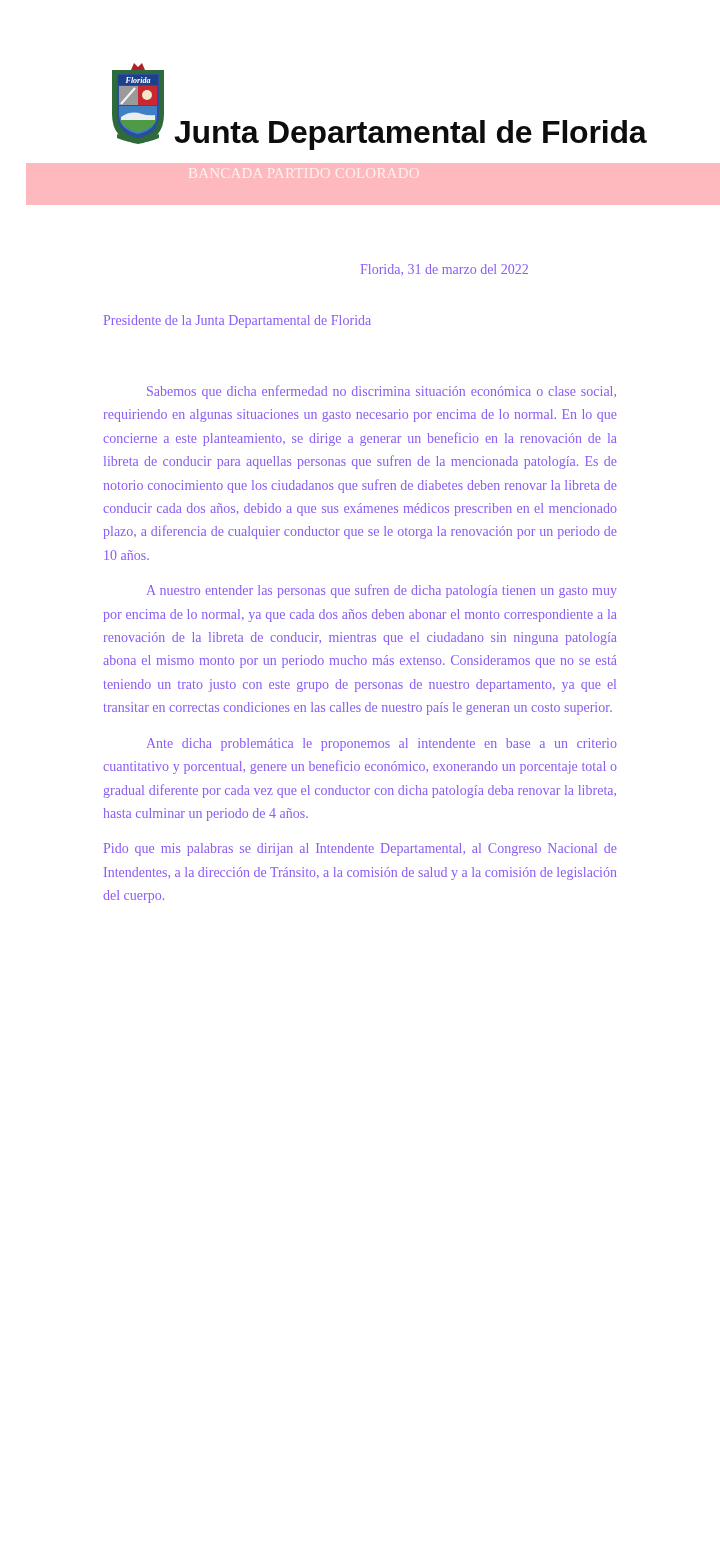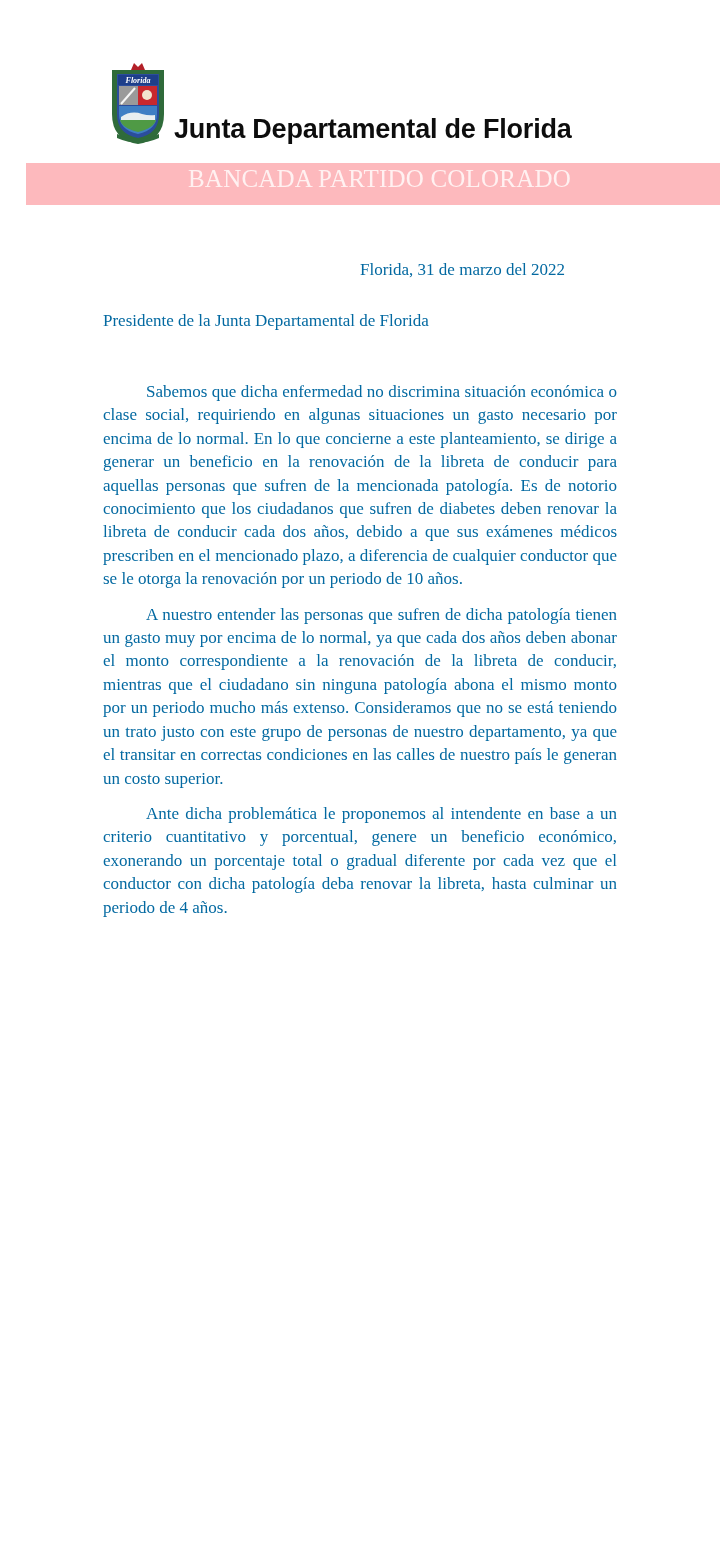--- a/index.html
+++ b/index.html
@@ -20,48 +20,48 @@
       top: 62px;
       width: 58px;
       height: 84px;
     }
     .org-title {
       position: absolute;
       left: 174px;
       top: 114px;
       font-family: "Liberation Sans", sans-serif;
       font-weight: bold;
-      font-size: 27px;
+      font-size: 32px;
       letter-spacing: -0.2px;
       color: #0d0d0d;
       white-space: nowrap;
     }
     .banner {
       position: absolute;
       left: 26px;
       top: 163px;
       width: 694px;
       height: 42px;
       background: #fdb9bd;
     }
     .banner-text {
       position: absolute;
       left: 188px;
       top: 165px;
       font-family: "Liberation Serif", serif;
-      font-size: 25px;
+      font-size: 15px;
       color: #fff1f1;
       white-space: nowrap;
       letter-spacing: 0.2px;
     }
     .letter {
       font-family: "Liberation Serif", serif;
-      font-size: 17px;
+      font-size: 14px;
       line-height: 23.4px;
-      color: #0369a1;
+      color: #8b5cf6;
     }
     .date {
       position: absolute;
       left: 360px;
       top: 258px;
       white-space: nowrap;
     }
     .recipient {
       position: absolute;
       left: 103px;
@@ -117,13 +117,14 @@
 <div class="letter date">Florida, 31 de marzo del 2022</div>
 
 <div class="letter recipient">
   <div>Presidente de la Junta Departamental de Florida</div>
 </div>
 
 <div class="letter body-text">
   <p>Sabemos que dicha enfermedad no discrimina situación económica o clase social, requiriendo en algunas situaciones un gasto necesario por encima de lo normal. En lo que concierne a este planteamiento, se dirige a generar un beneficio en la renovación de la libreta de conducir para aquellas personas que sufren de la mencionada patología. Es de notorio conocimiento que los ciudadanos que sufren de diabetes deben renovar la libreta de conducir cada dos años, debido a que sus exámenes médicos prescriben en el mencionado plazo, a diferencia de cualquier conductor que se le otorga la renovación por un periodo de 10 años.</p>
   <p class="gap">A nuestro entender las personas que sufren de dicha patología tienen un gasto muy por encima de lo normal, ya que cada dos años deben abonar el monto correspondiente a la renovación de la libreta de conducir, mientras que el ciudadano sin ninguna patología abona el mismo monto por un periodo mucho más extenso. Consideramos que no se está teniendo un trato justo con este grupo de personas de nuestro departamento, ya que el transitar en correctas condiciones en las calles de nuestro país le generan un costo superior.</p>
   <p class="gap">Ante dicha problemática le proponemos al intendente en base a un criterio cuantitativo y porcentual, genere un beneficio económico, exonerando un porcentaje total o gradual diferente por cada vez que el conductor con dicha patología deba renovar la libreta, hasta culminar un periodo de 4 años.</p>
+  <p class="gap noindent">Pido que mis palabras se dirijan al Intendente Departamental, al Congreso Nacional de Intendentes, a la dirección de Tránsito, a la comisión de salud y a la comisión de legislación del cuerpo.</p>
 </div>
 
 </body></html>

